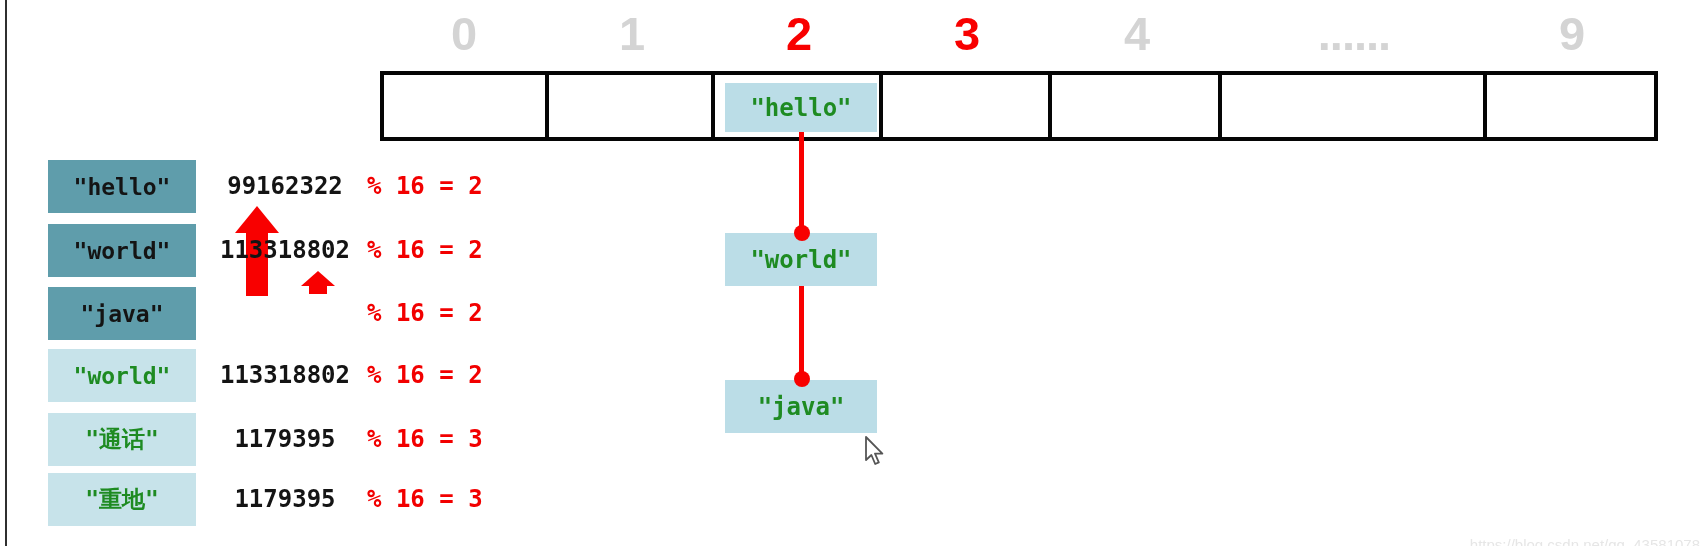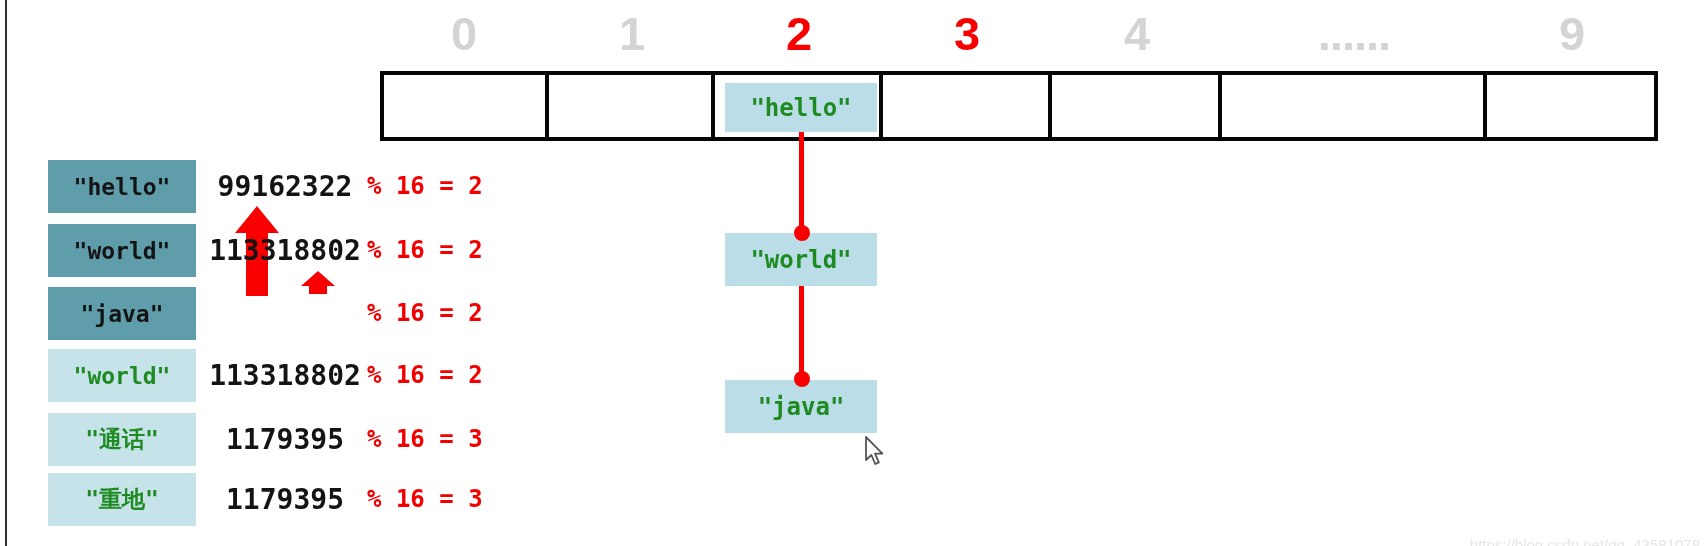--- a/index.html
+++ b/index.html
@@ -34,21 +34,21 @@
   .chain-dot{position:absolute;left:794px;width:16px;height:16px;border-radius:50%;background:#f80000;z-index:5;}
   .dot-1{top:225px;}
   .dot-2{top:371px;}
 
   
   .key-box{position:absolute;left:48px;width:148px;height:53px;display:flex;align-items:center;
            justify-content:center;font-weight:bold;font-size:23px;}
   .key-dark{background:#5f9dab;color:#141414;}
   .key-light{background:#c7e3ea;color:#1e8b22;}
   .hash-num{position:absolute;left:197px;width:176px;height:53px;line-height:53px;text-align:center;
-            font-weight:bold;font-size:28px;color:#141414;z-index:3;}
+            font-weight:bold;font-size:24px;color:#141414;z-index:3;}
   .mod-text{position:absolute;left:367px;height:53px;line-height:53px;font-weight:bold;font-size:24px;
             color:#f20000;z-index:3;}
   .r0{top:160px}.r1{top:224px}.r2{top:287px}.r3{top:349px}.r4{top:413px}.r5{top:473px}
 
   
   .arrow-up-big-head{position:absolute;left:235px;top:206px;width:0;height:0;z-index:2;
        border-left:22px solid transparent;border-right:22px solid transparent;border-bottom:27px solid #f80000;}
   .arrow-up-big-body{position:absolute;left:246px;top:232px;width:22px;height:64px;background:#f80000;z-index:2;}
   .arrow-up-small-head{position:absolute;left:301px;top:271px;width:0;height:0;z-index:2;
        border-left:17px solid transparent;border-right:17px solid transparent;border-bottom:15px solid #f80000;}

